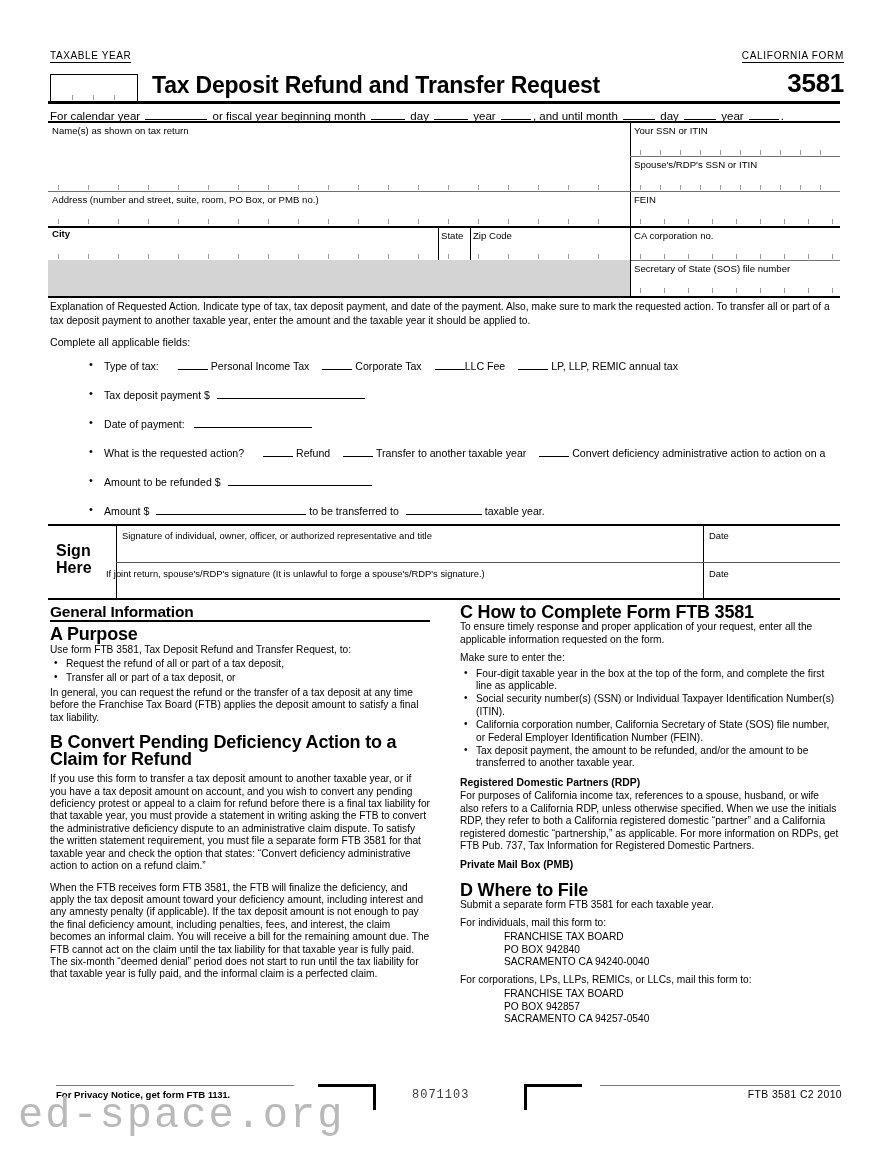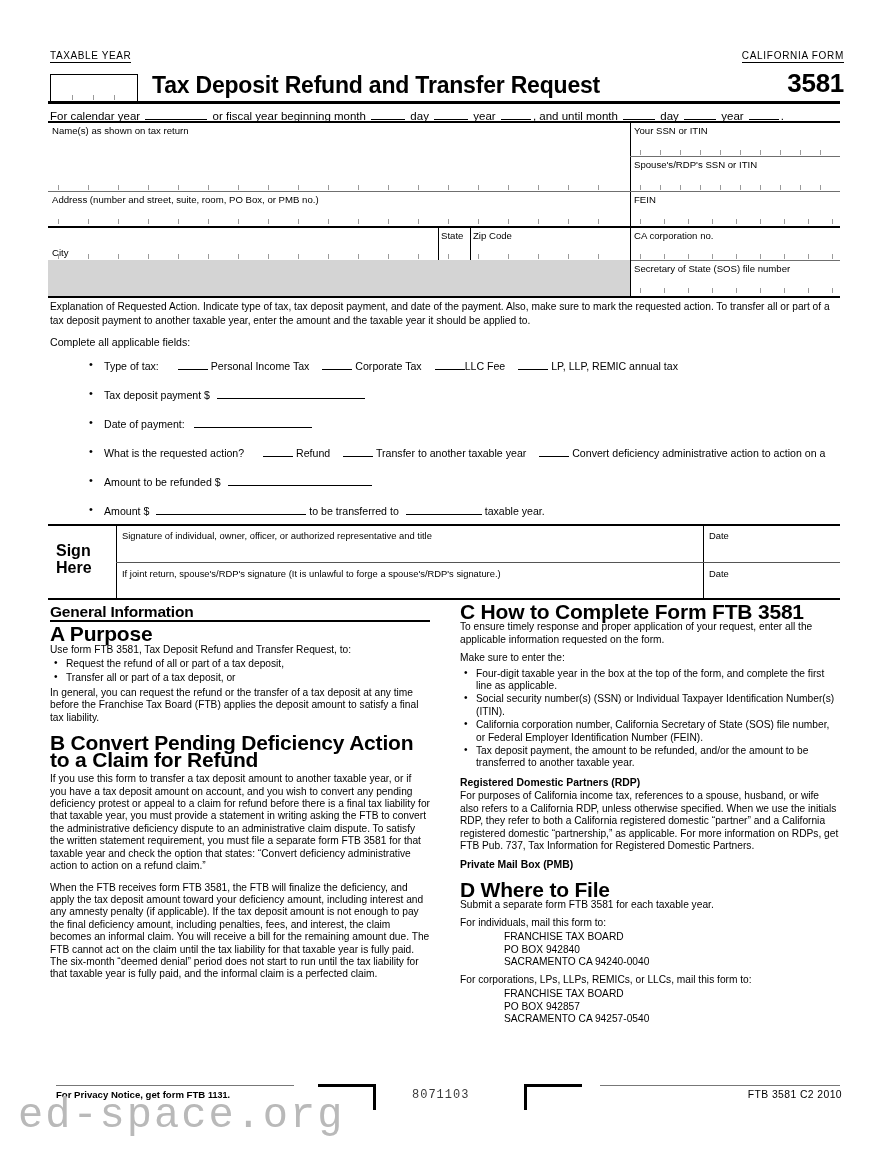--- a/index.html
+++ b/index.html
@@ -78,21 +78,21 @@
     position:absolute;left:8px;top:18px;font-size:16px;font-weight:bold;line-height:17px;
   }
   .sig-label{position:absolute;font-size:9.4px;}
 
   
   .col{position:absolute;top:606px;font-size:10.2px;line-height:12.4px;}
   .colL{left:50px;width:380px;}
   .colR{left:460px;width:380px;}
 
   h2.sec{
-    font-size:21px;font-weight:bold;margin:0 0 2px 0;letter-spacing:-0.2px;
+    font-size:18px;font-weight:bold;margin:0 0 2px 0;letter-spacing:-0.2px;
   }
   h2.gi{
     font-size:15.5px;font-weight:bold;margin:0;padding-bottom:2px;
     border-bottom:2px solid #000;letter-spacing:-0.2px;
   }
   h3.sub{font-size:10.4px;font-weight:bold;margin:6px 0 0 0;}
   p.body{margin:3px 0 0 0;font-size:10.2px;line-height:12.4px;text-align:left;}
   ul.dots{margin:2px 0 0 0;padding:0 0 0 16px;list-style:none;}
   ul.dots li{position:relative;margin:0 0 1px 0;line-height:12.4px;font-size:10.2px;}
   ul.dots li:before{content:"\2022";position:absolute;left:-12px;top:-1px;}
@@ -238,21 +238,21 @@
       <i style="left:54px"></i>
       <i style="left:78px"></i>
       <i style="left:102px"></i>
       <i style="left:126px"></i>
       <i style="left:150px"></i>
       <i style="left:174px"></i>
       <i style="left:198px"></i>
   </div>
   <div class="rule-med" style="top:226px;height:2px;"></div>
 
-  <div class="fieldlabel" style="left:52px;top:247px;">City</div>
+  <div class="fieldlabel" style="left:52px;top:228px;font-weight:bold;">City</div>
   <div class="vline" style="left:438px;top:228px;height:32px;"></div>
   <div class="fieldlabel" style="left:441px;top:230px;">State</div>
   <div class="vline" style="left:470px;top:228px;height:32px;"></div>
   <div class="fieldlabel" style="left:473px;top:230px;">Zip Code</div>
   <div class="fieldlabel" style="left:634px;top:230px;">CA corporation no.</div>
   <div class="ticks" style="left:50px;top:254px;width:578px;">
     <i style="left:8px"></i>
       <i style="left:38px"></i>
       <i style="left:68px"></i>
       <i style="left:98px"></i>
@@ -358,21 +358,21 @@
     <div class="boxline" style="left:68px;top:0;width:1px;height:76px;"></div>
     <div class="boxline" style="left:655px;top:0;width:1px;height:76px;"></div>
     <div class="boxline" style="left:68px;top:38px;width:724px;height:1px;background:#555;"></div>
 
     <div class="sign-here">
       <div>Sign</div>
       <div>Here</div>
     </div>
     <div class="sig-label" style="left:74px;top:6px;">Signature of individual, owner, officer, or authorized representative and title</div>
     <div class="sig-label" style="left:661px;top:6px;">Date</div>
-    <div class="sig-label" style="left:74px;top:44px;">If joint return, spouse's/RDP's signature (It is unlawful to forge a spouse's/RDP's signature.)</div>
+    <div class="sig-label" style="left:58px;top:44px;">If joint return, spouse's/RDP's signature (It is unlawful to forge a spouse's/RDP's signature.)</div>
     <div class="sig-label" style="left:661px;top:44px;">Date</div>
   </div>
 
   <div class="col colL">
     <h2 class="gi">General Information</h2>
 
     <h2 class="sec" style="margin-top:6px;">A  Purpose</h2>
     <p class="body">Use form FTB 3581, Tax Deposit Refund and Transfer Request, to:</p>
     <ul class="dots">
       <li>Request the refund of all or part of a tax deposit,</li>

